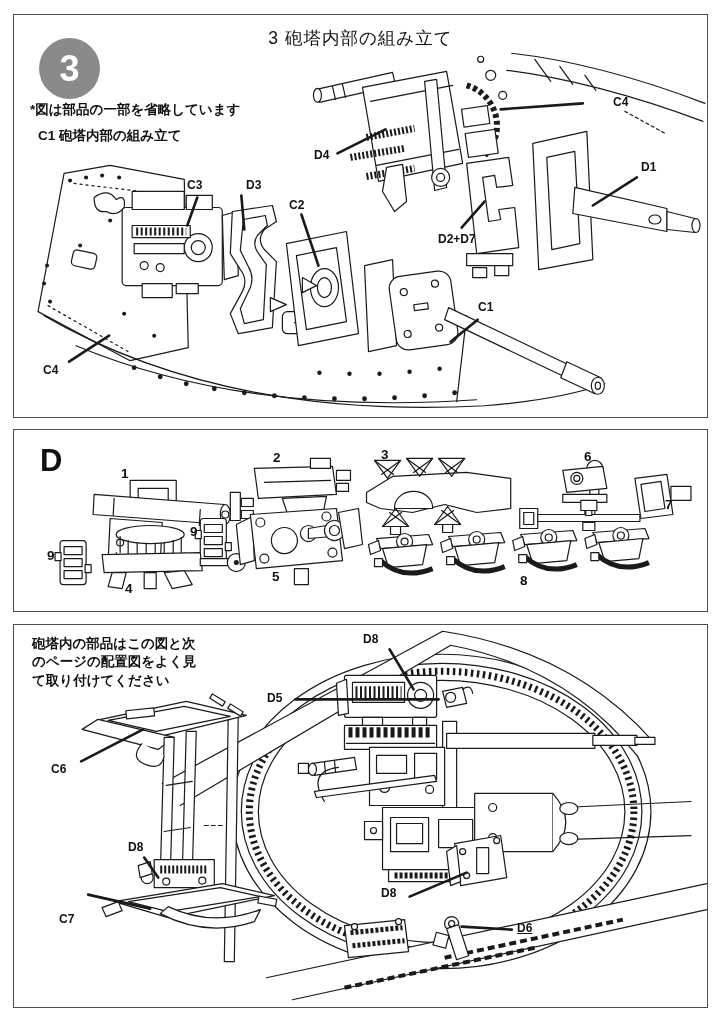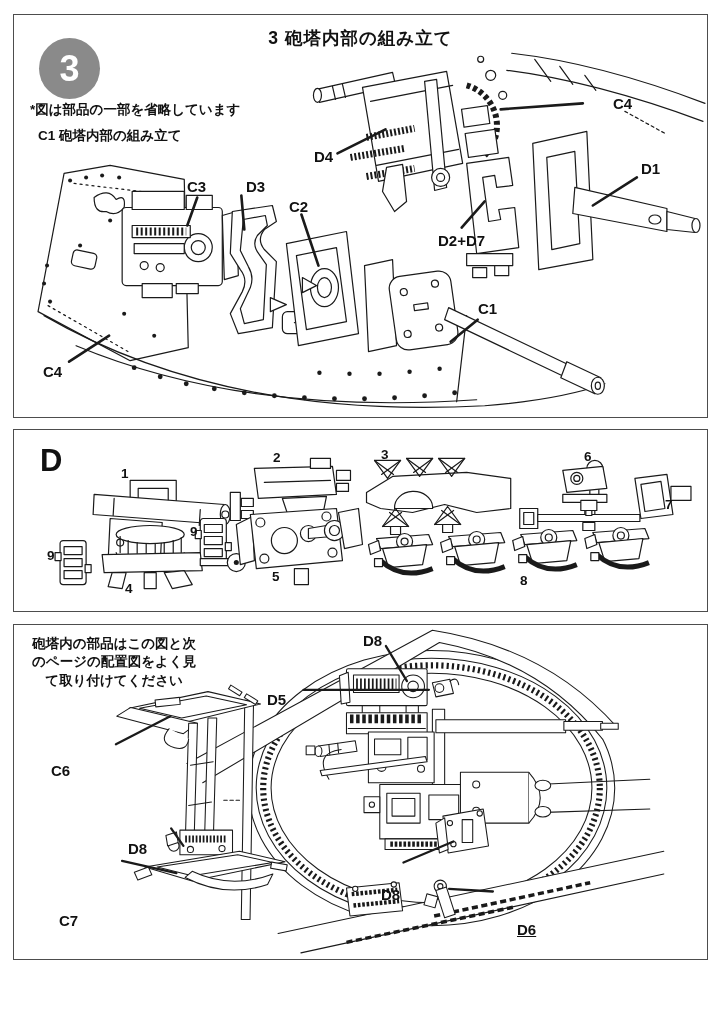--- a/index.html
+++ b/index.html
@@ -1,27 +1,27 @@
 <!DOCTYPE html>
 <html><head>
 <meta charset="utf-8">
 <style>
   html,body{margin:0;padding:0;background:#fff;}
   body{width:724px;height:1024px;position:relative;font-family:"Liberation Sans","DejaVu Sans",sans-serif;color:#111;}
   .panel{position:absolute;left:13px;width:695px;border:1.6px solid #4d4d4d;background:#fff;box-sizing:border-box;}
   #panel-assembly{top:14px;height:404px;}
   #panel-parts{top:429px;height:183px;}
-  #panel-turret{top:624px;height:336px;text-align:center;}
+  #panel-turret{top:624px;height:384px;}
   .art{position:absolute;left:0;top:0;width:100%;height:100%;}
-  .callout{position:absolute;font-weight:bold;font-size:15px;line-height:1;white-space:nowrap;}
+  .callout{position:absolute;font-weight:bold;font-size:12px;line-height:1;white-space:nowrap;}
   .num{position:absolute;font-weight:bold;font-size:13.5px;line-height:1;}
   .note{position:absolute;font-weight:bold;font-size:13.5px;line-height:1.36;white-space:pre;}
   #step-badge{position:absolute;left:25px;top:23px;width:61px;height:61px;border-radius:50%;
     display:flex;align-items:center;justify-content:center;color:#fff;font-size:36px;font-weight:bold;}
-  #page-title{position:absolute;left:0;right:0;top:11px;text-align:center;font-size:17.5px;font-weight:bold;letter-spacing:1px;}
+  #page-title{position:absolute;left:0;right:0;top:11px;text-align:center;font-size:17.5px;font-weight:normal;letter-spacing:1px;}
   #sprue-letter{position:absolute;left:26px;top:13px;font-size:31px;font-weight:bold;}
   svg{display:block;}
   .ln{stroke:#1a1a1a;fill:none;stroke-width:1.2;stroke-linejoin:round;stroke-linecap:round;}
   .fw{stroke:#1a1a1a;fill:#fff;stroke-width:1.2;stroke-linejoin:round;}
   .leader{stroke:#1a1a1a;stroke-width:2.6;fill:none;stroke-linecap:round;}
   .hatch{stroke:#1a1a1a;fill:none;stroke-linecap:butt;}
 </style>
 </head>
 <body>
 

